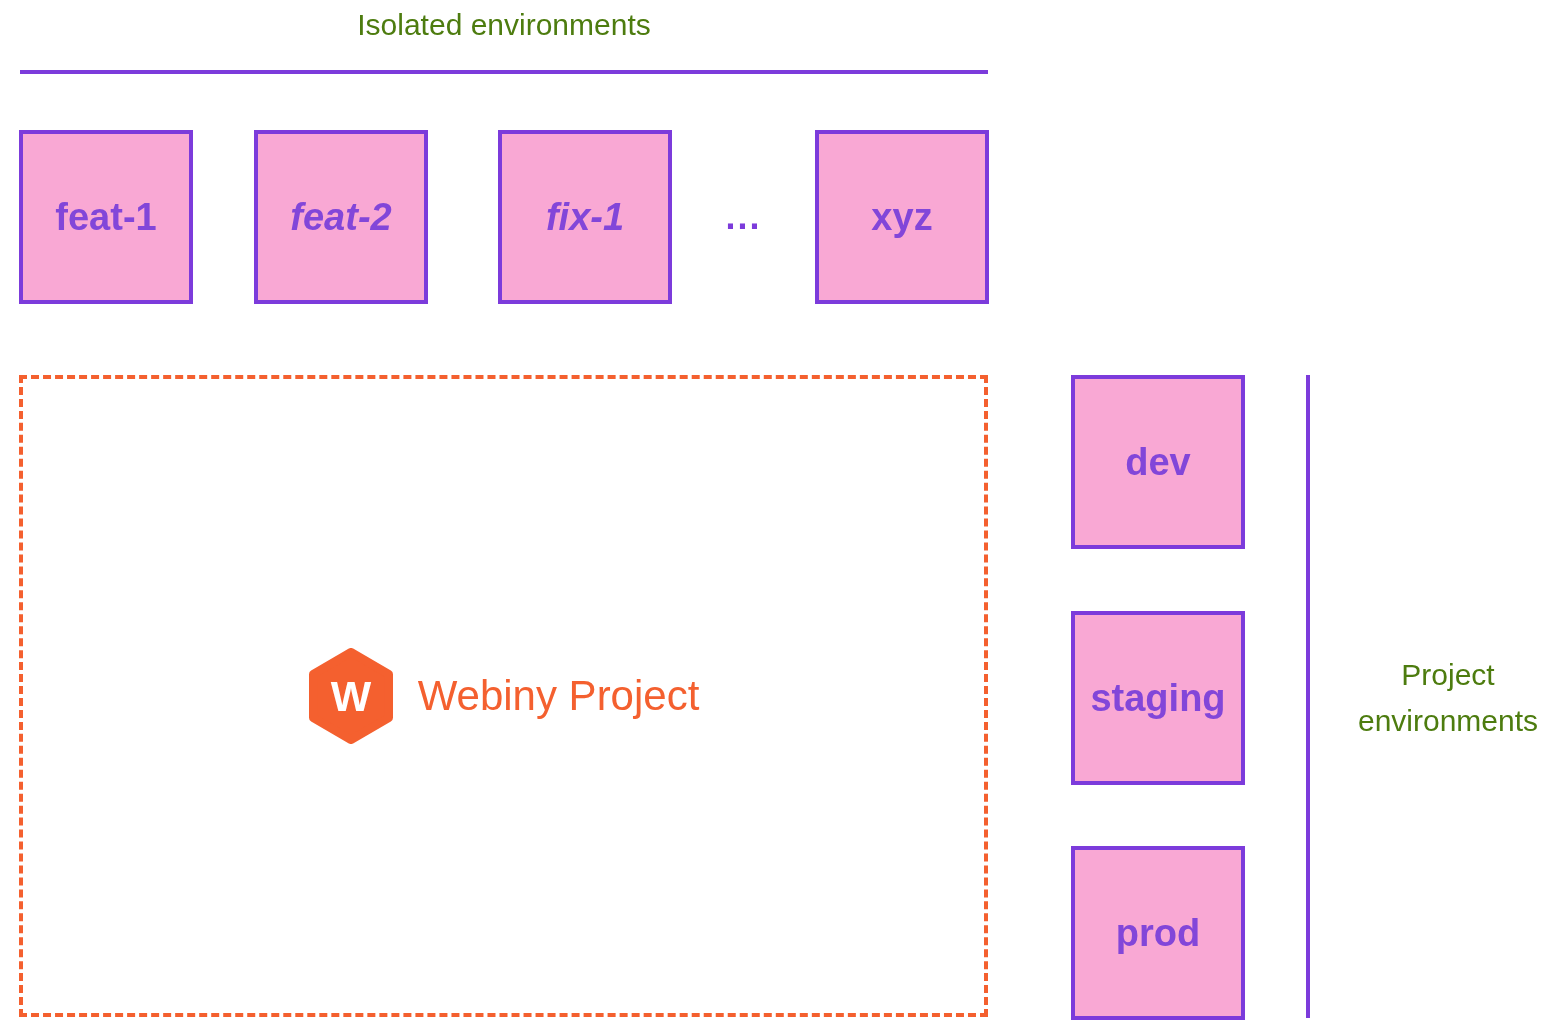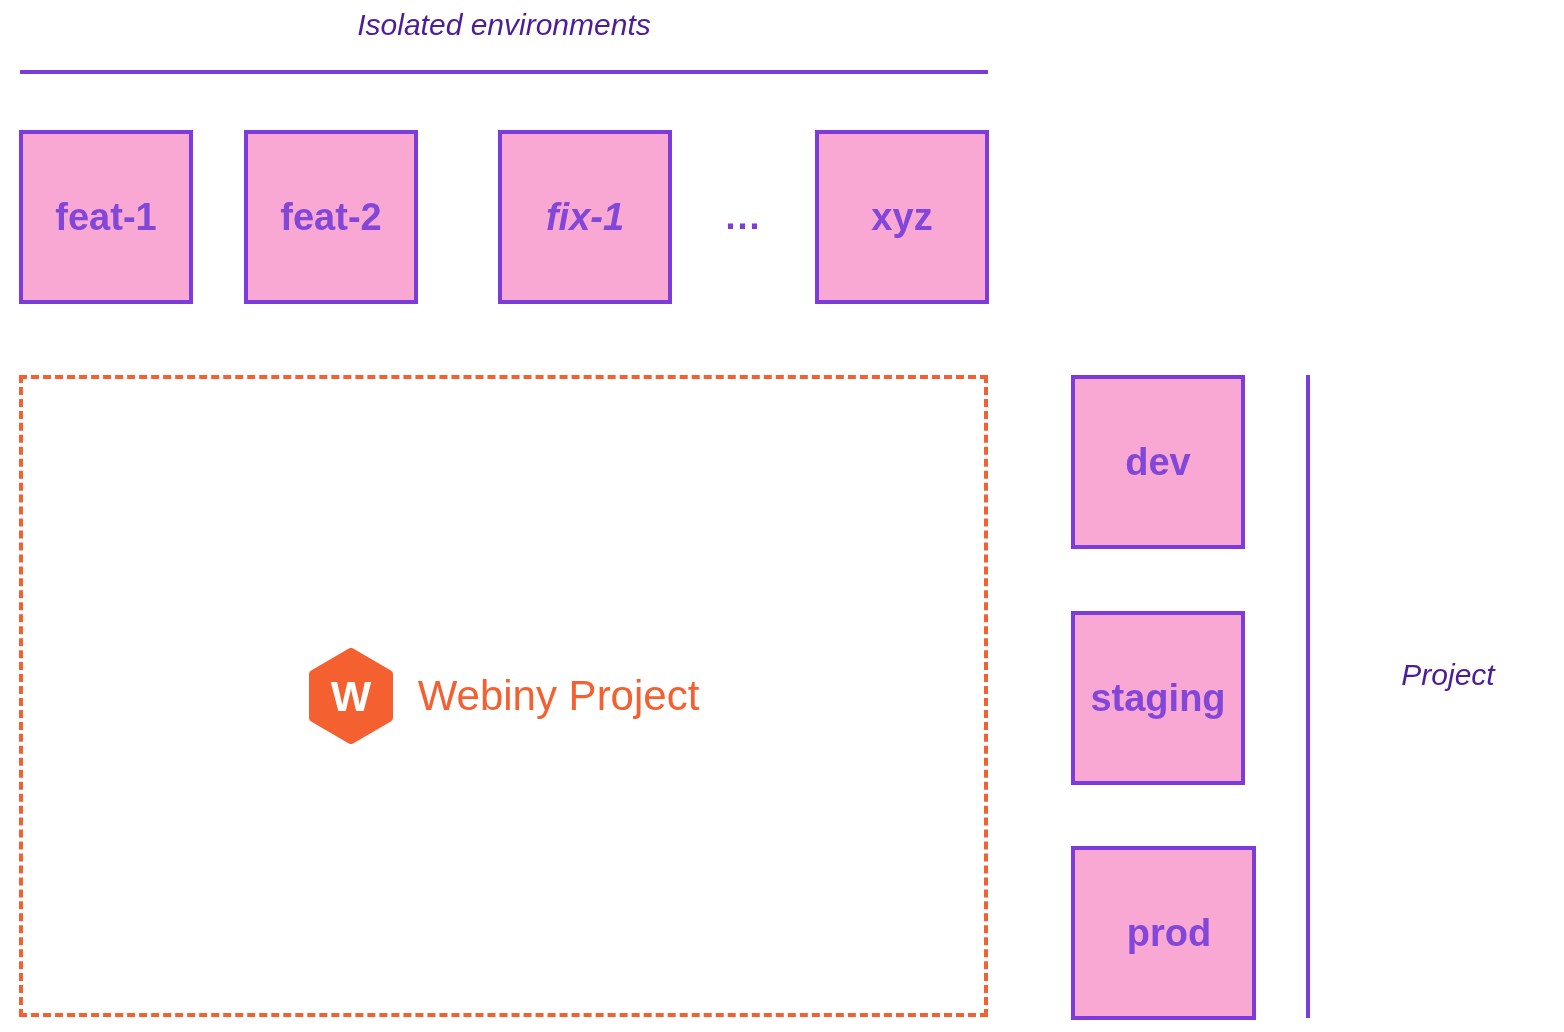--- a/index.html
+++ b/index.html
@@ -6,24 +6,23 @@
   .canvas {
     position:relative;
     width:1564px; height:1032px;
     background:#ffffff;
     font-family:"Liberation Sans", sans-serif;
     overflow:hidden;
   }
   
   .caption {
     position:absolute;
-    color:#4c1d95;
+    color:#4d7c0f;
     font-size:30px;
     font-weight:400;
-    font-style:italic;
   }
   .caption-isolated { left:20px; top:8px; width:968px; text-align:center; }
   .caption-shared   { left:1334px; top:652px; width:228px; text-align:center; line-height:46px; }
 
   
   .rule-horizontal {
     position:absolute; left:20px; top:70px;
     width:968px; height:4px; background:#7C3BDB;
   }
   .rule-vertical {
@@ -34,26 +33,26 @@
   
   .env-box {
     position:absolute;
     width:166px; height:166px;
     border:4px solid #7C3BDB;
     background:#f9a8d4;
     display:flex; align-items:center; justify-content:center;
     color:#8246D9; font-size:38px; font-weight:bold;
   }
   .box-feat1   { left:19px;   top:130px; }
-  .box-feat2   { left:244px;  top:130px; }
+  .box-feat2   { left:254px;  top:130px;font-style:italic; }
   .box-fix1    { left:498px;  top:130px;font-style:italic; }
   .box-xyz     { left:815px;  top:130px;text-align:center; }
   .box-dev     { left:1071px; top:375px; }
   .box-staging { left:1071px; top:611px; }
-  .box-prod    { left:1071px; top:846px;padding-left:11px; }
+  .box-prod    { left:1071px; top:846px; }
 
   .row-ellipsis {
     position:absolute; left:672px; top:130px;
     width:143px; height:174px;
     display:flex; align-items:center; justify-content:center;
     color:#7C3BDB; font-size:36px; font-weight:bold; letter-spacing:2px;
   }
 
   
   .project-box {
@@ -122,15 +121,16 @@
   </div>
 
   <div class="env-box box-prod">
     <span>prod</span>
   </div>
 
   <div class="rule-vertical"></div>
 
   <div class="caption caption-shared">
     <div>Project</div>
+    <div>environments</div>
   </div>
 
 </div>
 
 </body></html>

